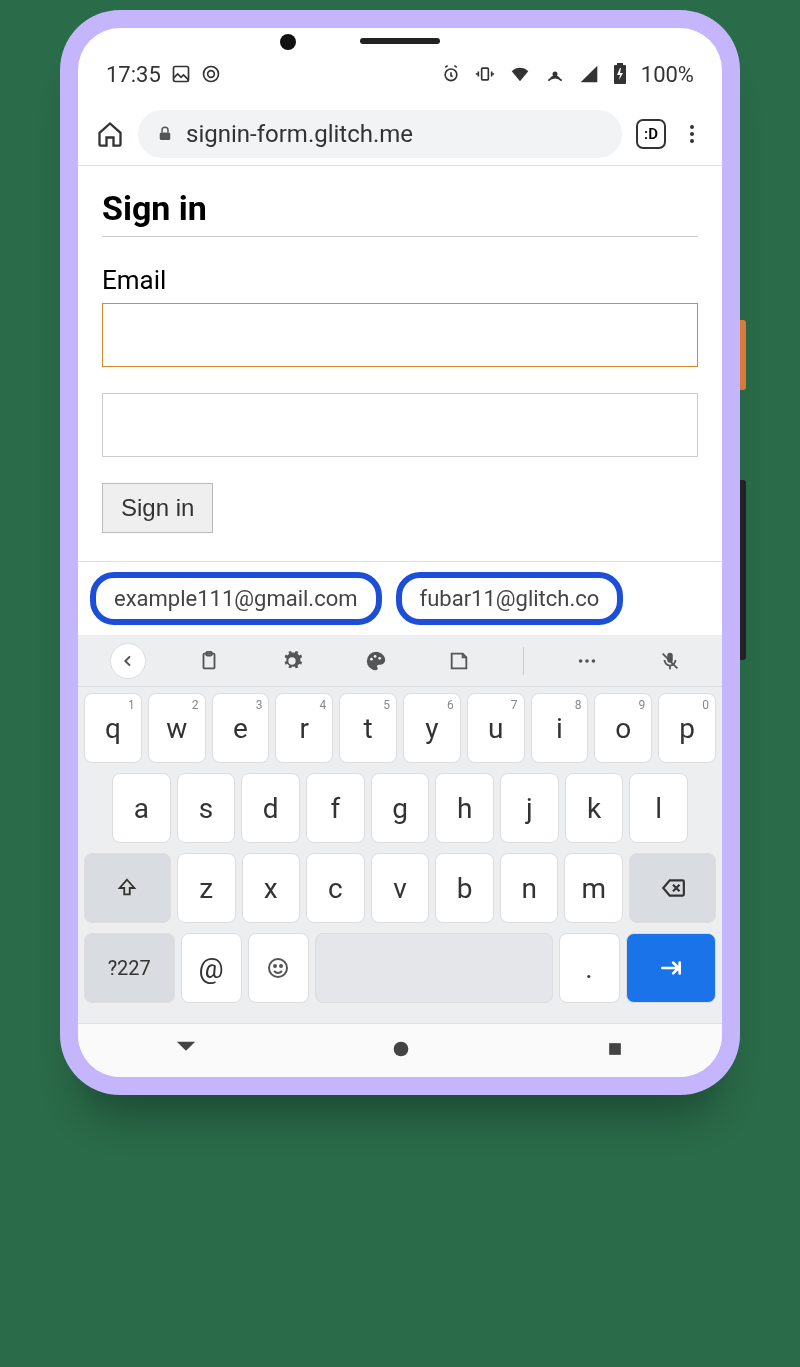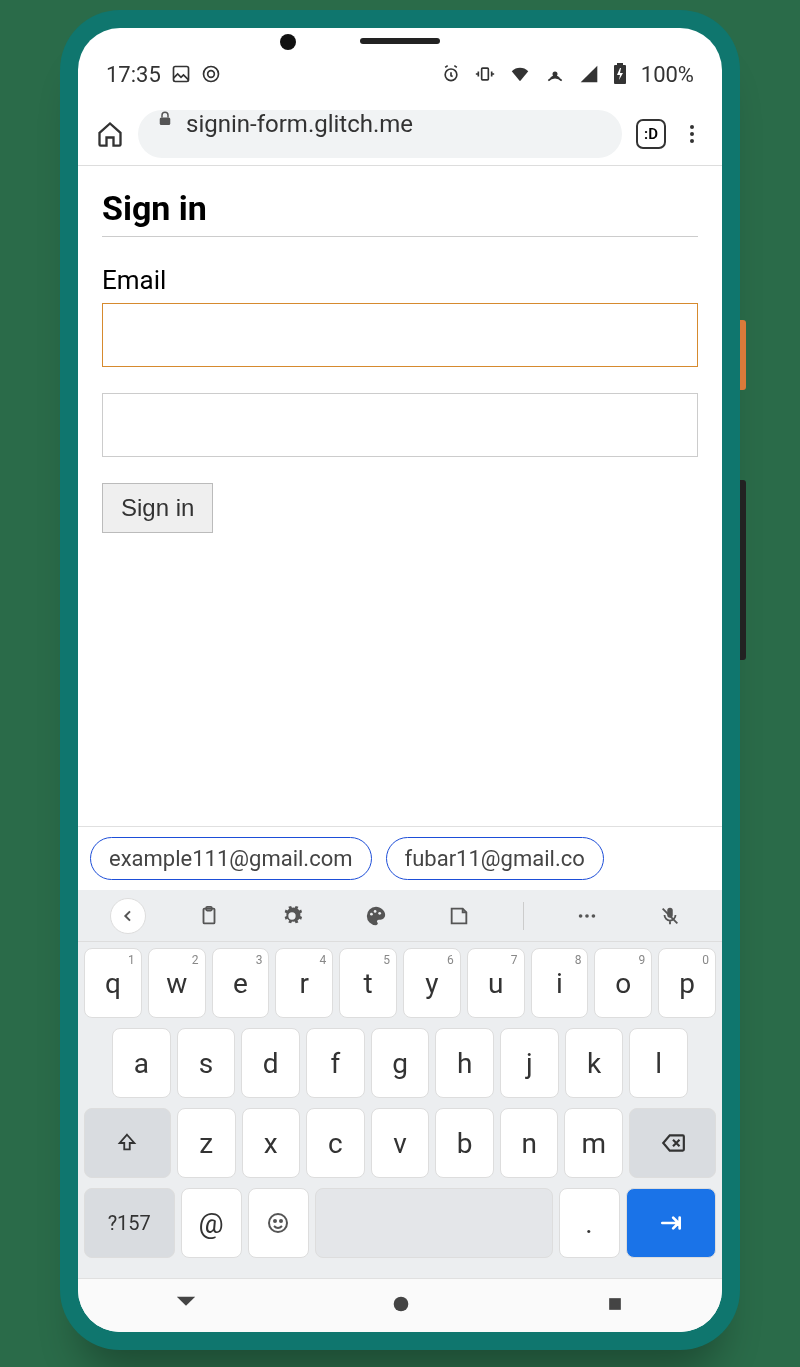--- a/index.html
+++ b/index.html
@@ -8,22 +8,22 @@
     font-family: Roboto, Arial, sans-serif;
     width: 800px;
     height: 1367px;
     display: flex;
     align-items: flex-start;
     justify-content: center;
     padding-top: 10px;
   }
   .phone {
     width: 680px;
-    height: 1340px;
-    background: #0f766e;
+    height: 1085px;
+    background: #c4b5fd;
     border-radius: 60px;
     padding: 18px;
     position: relative;
     box-shadow: 0 40px 40px -20px rgba(0,0,0,0.3);
   }
   .side-btn-orange {
     position: absolute;
     right: -6px;
     top: 310px;
     width: 6px;
@@ -96,21 +96,21 @@
     padding: 0 18px;
     gap: 14px;
     border-bottom: 1px solid #ddd;
   }
   .omnibox {
     flex: 1;
     background: #f1f3f4;
     border-radius: 32px;
     height: 48px;
     display: flex;
-    align-items: flex-start;
+    align-items: center;
     padding: 0 18px;
     gap: 12px;
     font-size: 24px;
     color: #333;
   }
   .tab-outline {
     width: 30px;
     height: 30px;
     border: 2px solid #333;
     border-radius: 7px;
@@ -160,21 +160,21 @@
   
   .suggestion-row {
     background: #fff;
     border-top: 1px solid #e0e0e0;
     padding: 10px 12px;
     display: flex;
     gap: 14px;
     overflow: hidden;
   }
   .chip {
-    border: 1px solid #1d4ed8;
+    border: 6px solid #1d4ed8;
     border-radius: 24px;
     padding: 8px 18px;
     font-size: 22px;
     color: #444;
     white-space: nowrap;
   }
   
   .keyboard {
     background: #eceef0;
   }
@@ -348,21 +348,21 @@
       <div class="field-label">Email</div>
       <input class="text-input focused" type="text" value="" style="">
 
       <input class="text-input" type="password" value="" style="">
 
       <button class="signin-btn">Sign in</button>
     </div>
 
     <div class="suggestion-row">
       <div class="chip">example111@gmail.com</div>
-      <div class="chip">fubar11@gmail.co</div>
+      <div class="chip">fubar11@glitch.co</div>
     </div>
 
     <div class="keyboard">
       <div class="kb-toolbar">
         <div class="kb-tb-btn chev">
           <svg width="16" height="16" viewBox="0 0 24 24" fill="none" stroke="#555" stroke-width="3">
               <path d="M15 5l-7 7 7 7"></path>
             </svg>
         </div>
         <div class="kb-tb-btn">
@@ -445,21 +445,21 @@
             <div class="key">n</div>
             <div class="key">m</div>
             <div class="key dark wide">
               <svg width="26" height="26" viewBox="0 0 24 24" fill="none" stroke="#333" stroke-width="2">
                 <path d="M21 5H9l-6 7 6 7h12a1 1 0 001-1V6a1 1 0 00-1-1z"></path>
                 <path d="M12 9l6 6M18 9l-6 6"></path>
               </svg>
             </div>
           </div>
         <div class="kb-row">
-          <div class="key dark wide" style="font-size:20px">?157</div>
+          <div class="key dark wide" style="font-size:20px">?227</div>
           <div class="key">@</div>
           <div class="key">
             <svg width="24" height="24" viewBox="0 0 24 24" fill="none" stroke="#555" stroke-width="2">
                 <circle cx="12" cy="12" r="9"></circle>
                 <circle cx="9" cy="10" r="1" fill="#555"></circle>
                 <circle cx="15" cy="10" r="1" fill="#555"></circle>
                 <path d="M8 15c1 1 2 2 4 2s3-1 4-2"></path>
               </svg>
           </div>
           <div class="key space"></div>

